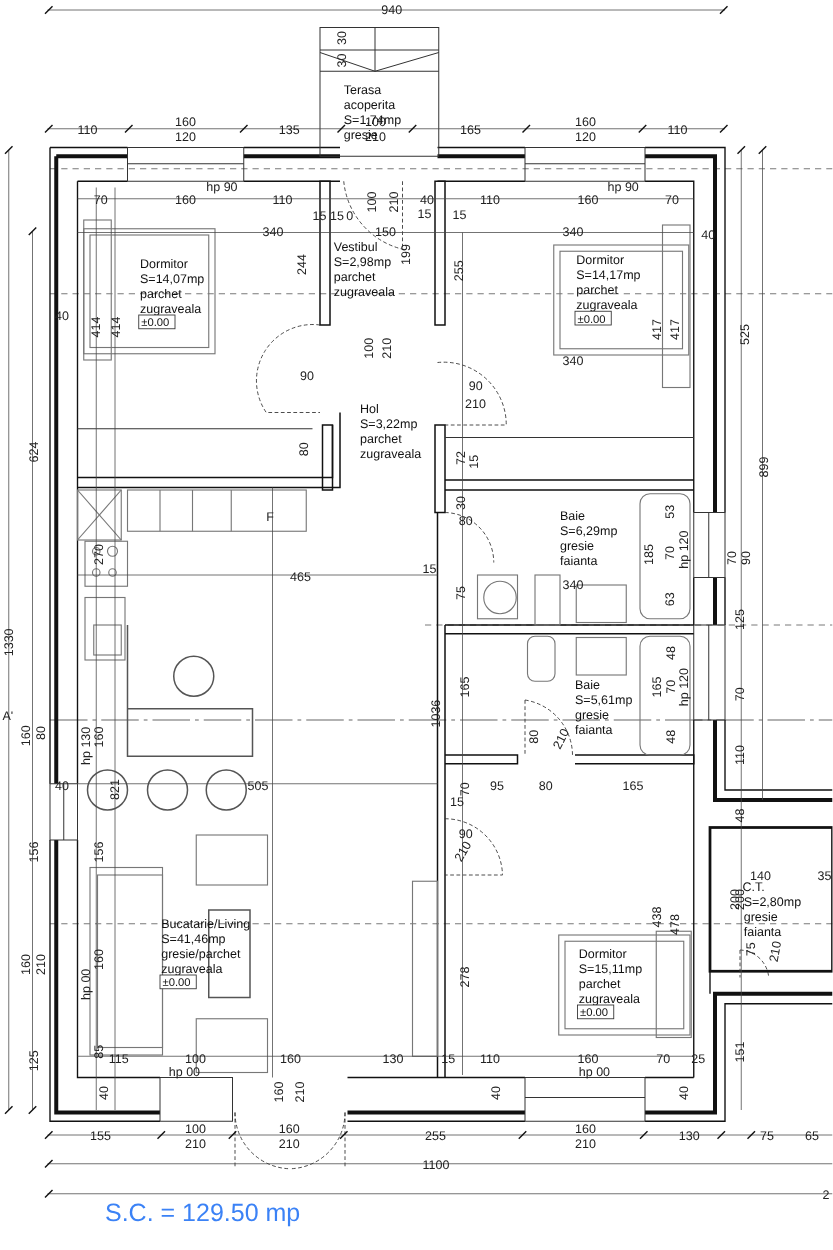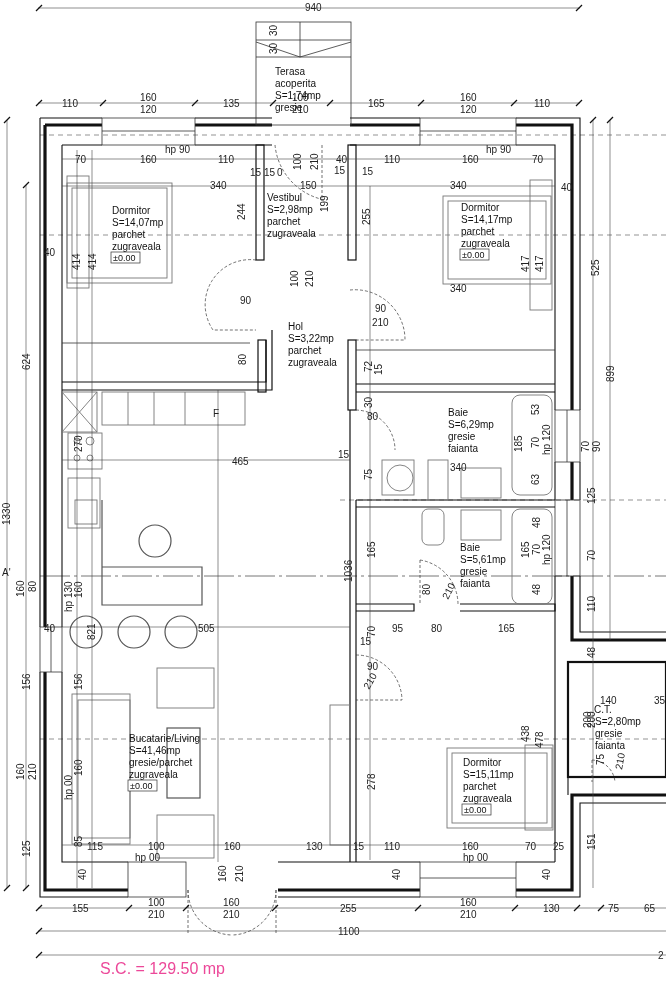--- a/index.html
+++ b/index.html
@@ -12,22 +12,22 @@
   .thin { fill: none; stroke: #333; stroke-width: 0.8; }
   .grey { fill: none; stroke: #777; stroke-width: 0.9; }
   .furn { fill: none; stroke: #555; stroke-width: 1.2; }
   .dimline { stroke: #444; stroke-width: 0.6; fill: none; }
   .tick { stroke: #111; stroke-width: 1.2; }
   .axis { stroke: #666; stroke-width: 0.7; stroke-dasharray: 5 4; fill: none; }
   .axis2 { stroke: #666; stroke-width: 0.9; stroke-dasharray: 30 4 3 4; fill: none; }
   .door { stroke: #333; stroke-width: 0.7; stroke-dasharray: 3 2; fill: none; }
   .dimtxt { font-family: "Liberation Sans", sans-serif; font-size: 10px; fill: #222; }
   .roomtxt { font-family: "Liberation Sans", sans-serif; font-size: 10px; fill: #111; }
-  .sc { position: absolute; left: 100px; top: 960px; font-size: 16px;
-        font-family: "Liberation Sans", sans-serif; color: #ec4899; }
+  .sc { position: absolute; left: 84px; top: 960px; font-size: 20px;
+        font-family: "Liberation Sans", sans-serif; color: #3b82f6; }
   .lvl { fill: #fff; stroke: #333; stroke-width: 0.7; }
 </style>
 </head>
 <body>
 
 <svg id="plan" viewBox="0 0 666 1000" xmlns="http://www.w3.org/2000/svg">
 
   <g>
     <line class="axis" x1="40" y1="135" x2="666" y2="135"></line>
     <line class="axis" x1="40" y1="235" x2="666" y2="235"></line>

